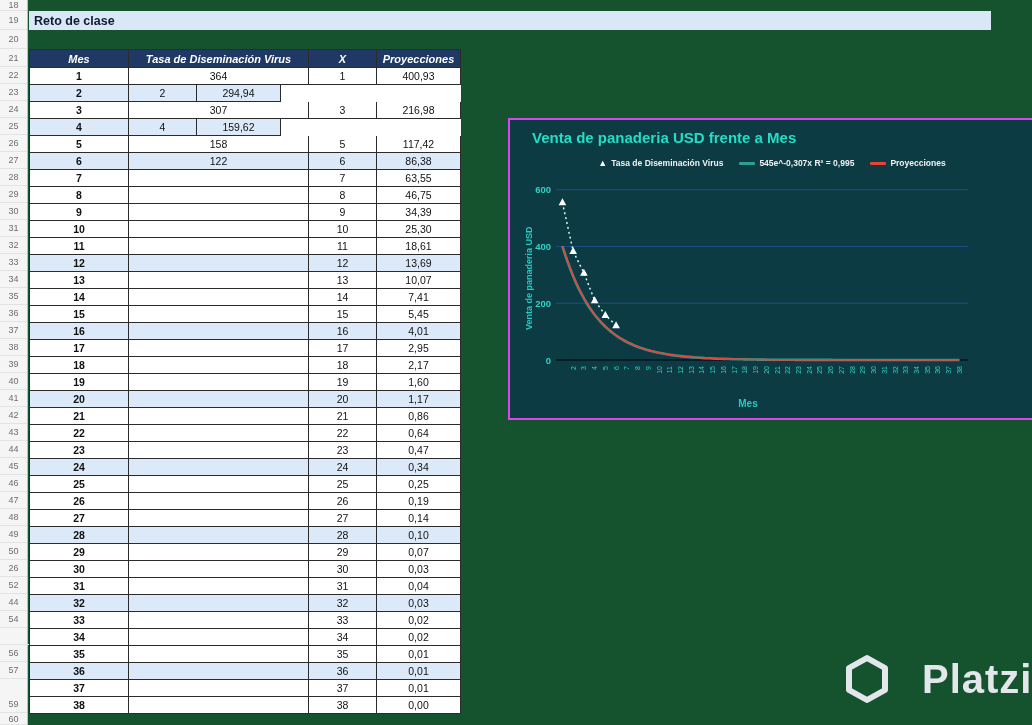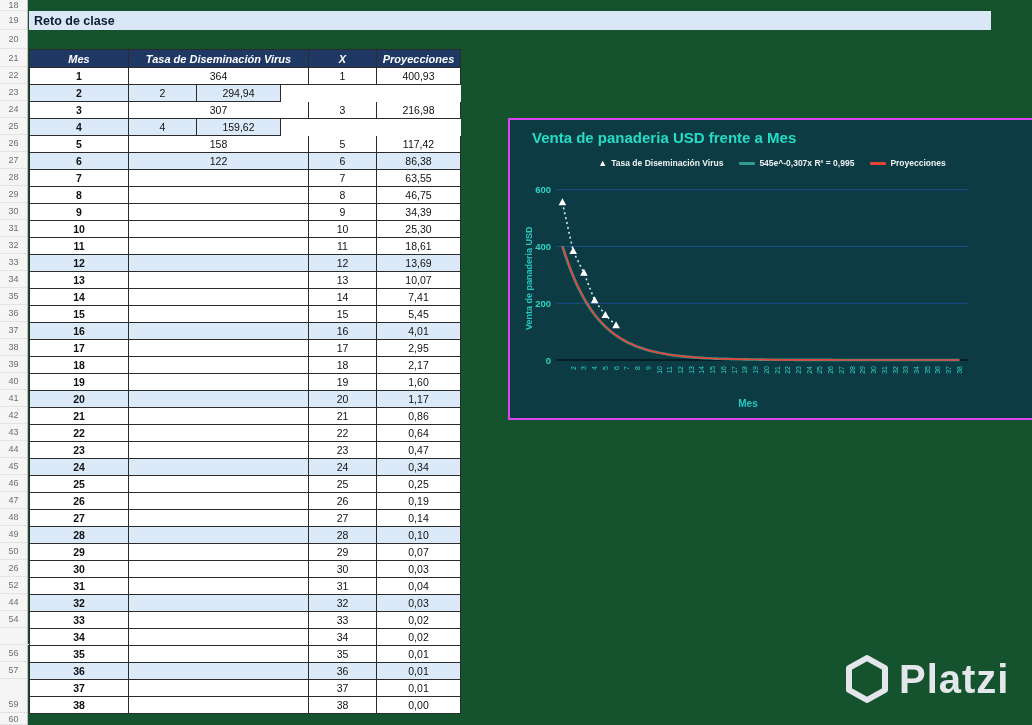--- a/index.html
+++ b/index.html
@@ -33,21 +33,21 @@
   .tri-glyph { color:#fff; font-size:9px; line-height:9px; }
   .swatch { width:16px; height:3px; border-radius:1px; display:inline-block; }
   .swatch.teal { background:#2d9e94; }
   .swatch.red { background:#e64437; }
   .plot-svg { position:absolute; left:12px; top:54px; }
   .y-label { position:absolute; left:14px; top:210px; transform:rotate(-90deg); transform-origin:0 0; white-space:nowrap; color:#27c9c0; font-size:9px; font-weight:bold; }
   .x-label { position:absolute; left:12px; top:278px; width:452px; text-align:center; color:#27c9c0; font-size:10px; font-weight:bold; }
 
   
   .watermark { position:absolute; left:845px; top:655px; display:flex; align-items:center; gap:10px; }
-  .watermark .wm-text { font-size:40px; font-weight:bold; color:#e3e6ea; letter-spacing:1px; }
+  .watermark .wm-text { font-size:40px; font-weight:bold; color:#e3e6ea; letter-spacing:1px;margin-left:23px; }
 </style>
 </head>
 <body>
 
 <div class="stage">
 
   <div class="gutter">
       <div class="gutter-cell" style="height: 11px;">18</div>
       <div class="gutter-cell" style="height: 19px;">19</div>
       <div class="gutter-cell" style="height: 19px;">20</div>

